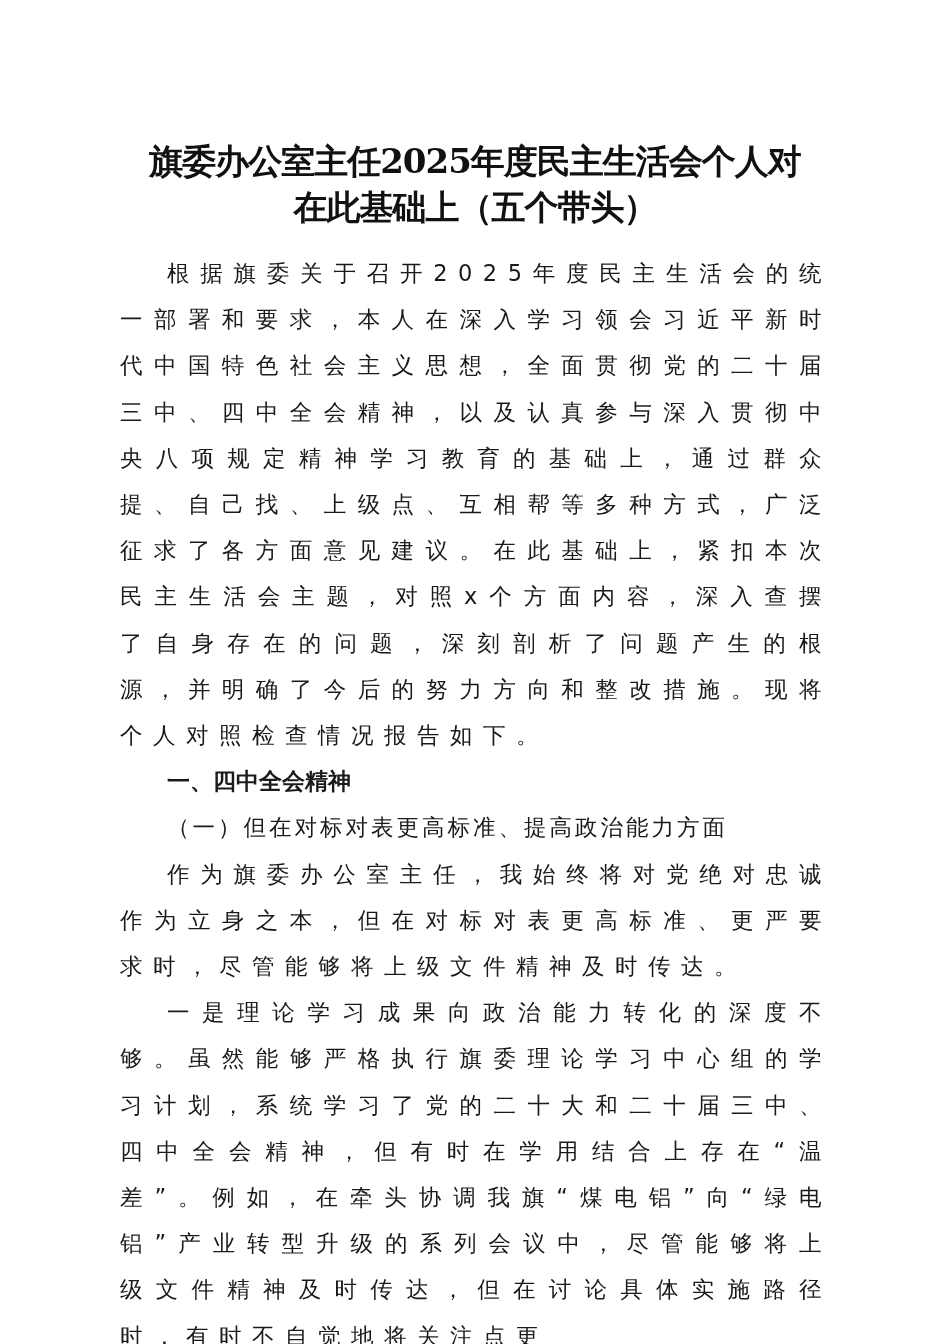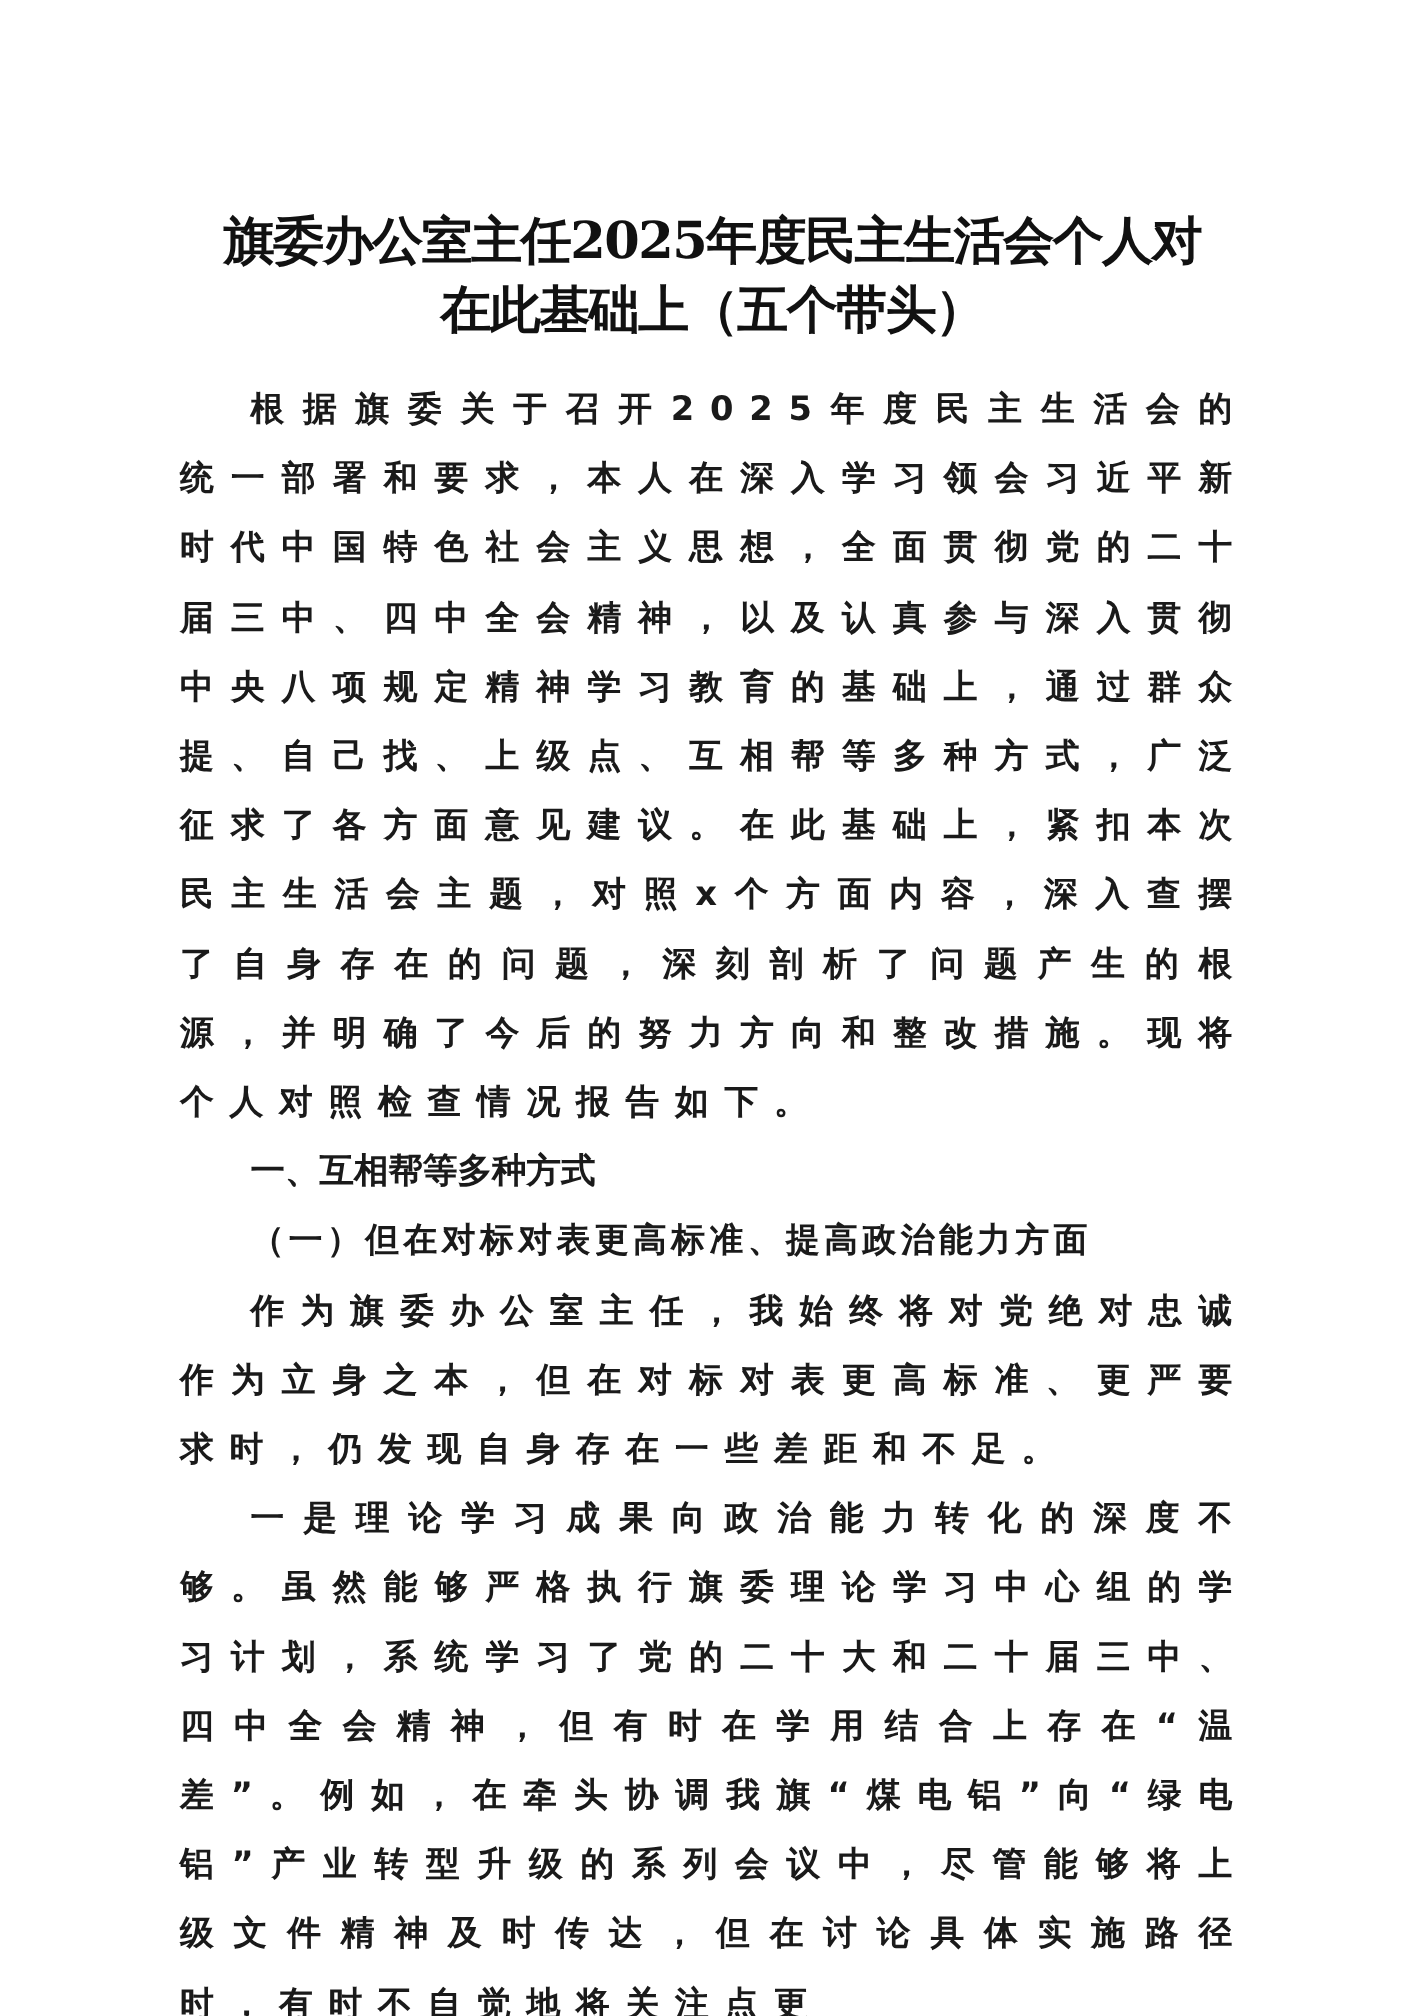--- a/index.html
+++ b/index.html
@@ -10,33 +10,33 @@
     text-align:center; font-family:"DejaVu Serif","Liberation Serif",serif;
     font-weight:bold; font-size:34px; line-height:46px; color:#111;
     letter-spacing:-1px;
   }
   .body {
     position:absolute; left:120px; top:250px; width:712px;
     font-family:"DejaVu Sans","Liberation Sans",sans-serif;
     font-size:22.5px; line-height:46.2px; color:#1a1a1a;
     letter-spacing:10.5px;
   }
-  .body p { margin:0; text-indent:47px; text-align:justify;font-weight:bold; }
+  .body p { margin:0; text-indent:47px; text-align:justify; }
   .body p.h1 { font-weight:bold; letter-spacing:0px; font-size:23px; }
   .body p.h2 { letter-spacing:3px; text-indent:47px; }
 </style>
 </head>
 <body>
 
 <div class="page">
   <div class="title">
     <div>旗委办公室主任2025年度民主生活会个人对</div>
     <div>在此基础上（五个带头）</div>
   </div>
 
   <div class="body">
     <p>根据旗委关于召开2025年度民主生活会的统一部署和要求，本人在深入学习领会习近平新时代中国特色社会主义思想，全面贯彻党的二十届三中、四中全会精神，以及认真参与深入贯彻中央八项规定精神学习教育的基础上，通过群众提、自己找、上级点、互相帮等多种方式，广泛征求了各方面意见建议。在此基础上，紧扣本次民主生活会主题，对照x个方面内容，深入查摆了自身存在的问题，深刻剖析了问题产生的根源，并明确了今后的努力方向和整改措施。现将个人对照检查情况报告如下。</p>
-    <p class="h1">一、互相帮等多种方式</p>
+    <p class="h1">一、四中全会精神</p>
     <p class="h2">（一）但在对标对表更高标准、提高政治能力方面</p>
-    <p>作为旗委办公室主任，我始终将对党绝对忠诚作为立身之本，但在对标对表更高标准、更严要求时，仍发现自身存在一些差距和不足。</p>
+    <p>作为旗委办公室主任，我始终将对党绝对忠诚作为立身之本，但在对标对表更高标准、更严要求时，尽管能够将上级文件精神及时传达。</p>
     <p>一是理论学习成果向政治能力转化的深度不够。虽然能够严格执行旗委理论学习中心组的学习计划，系统学习了党的二十大和二十届三中、四中全会精神，但有时在学用结合上存在“温差”。例如，在牵头协调我旗“煤电铝”向“绿电铝”产业转型升级的系列会议中，尽管能够将上级文件精神及时传达，但在讨论具体实施路径时，有时不自觉地将关注点更</p>
   </div>
 </div>
 
 </body></html>

